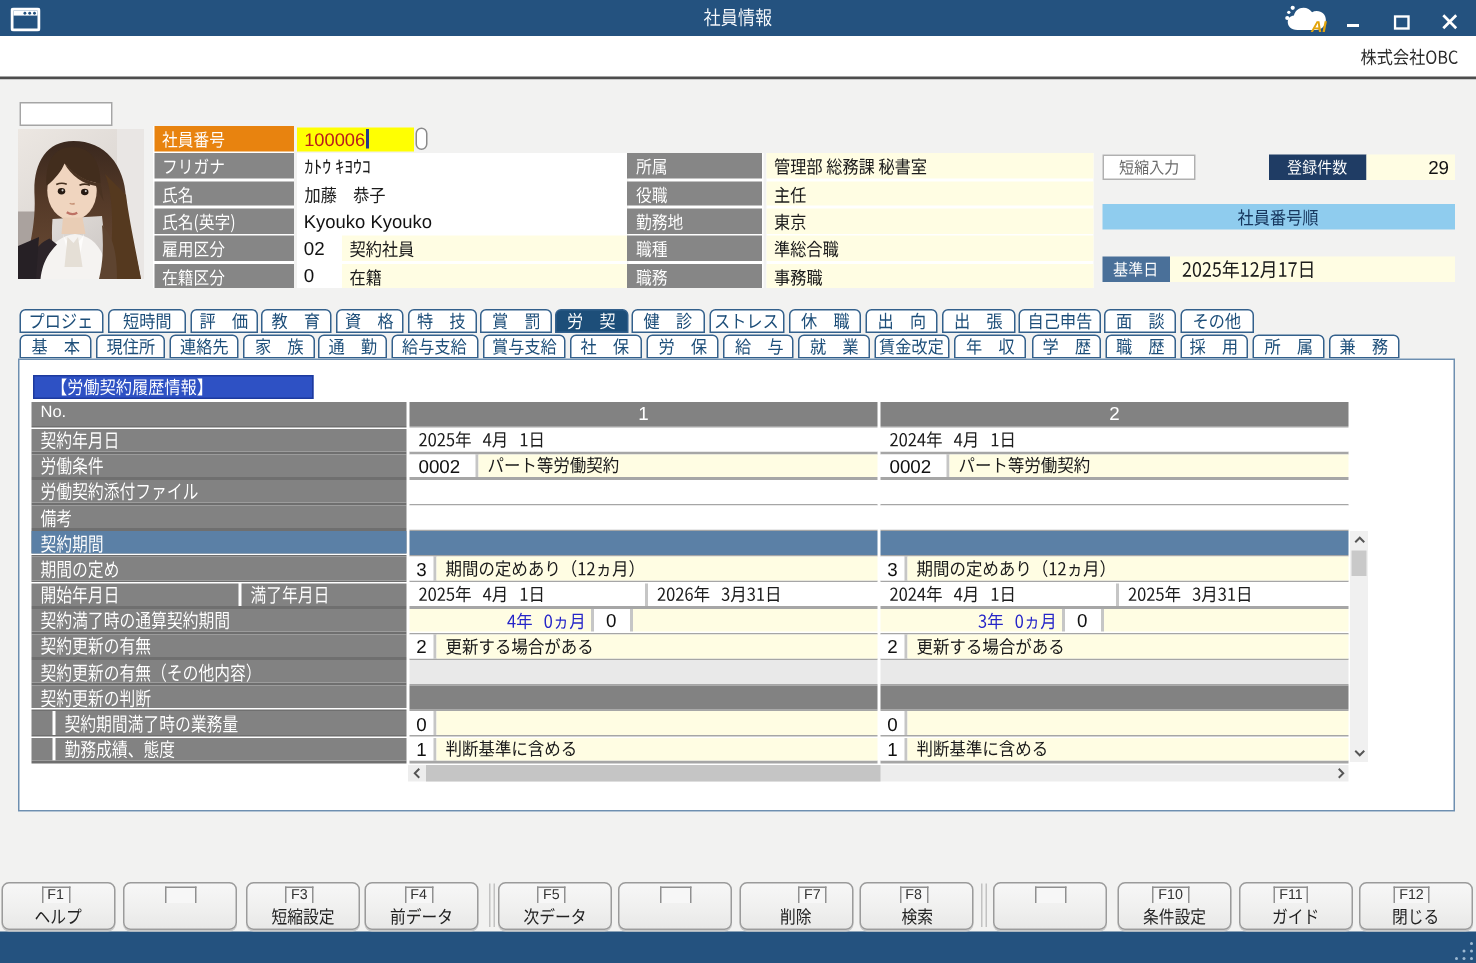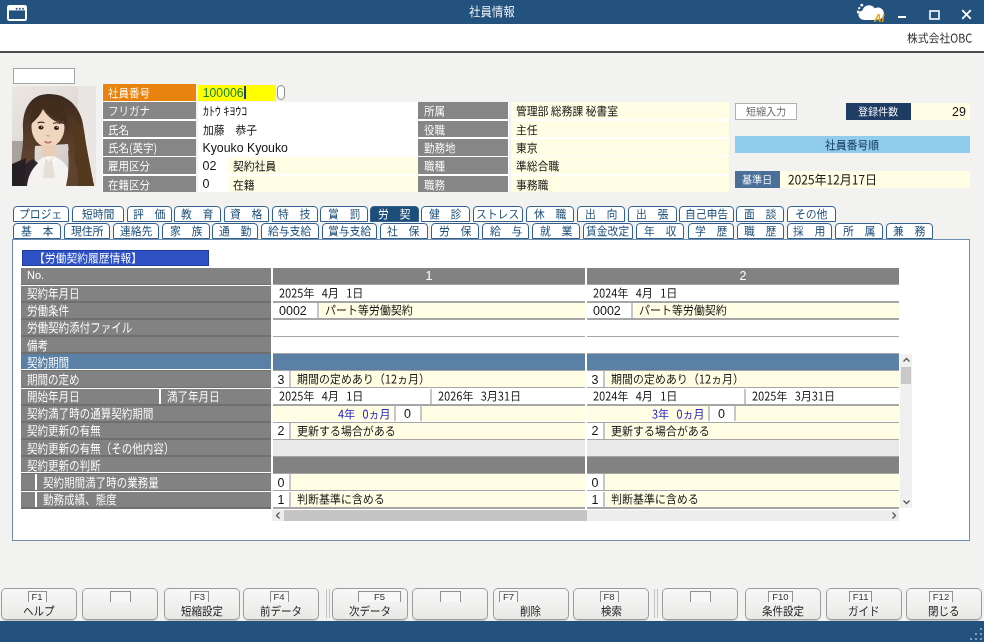--- a/index.html
+++ b/index.html
@@ -308,21 +308,21 @@
 <div style="position:absolute;left:102.5px;top:84.0px;width:93.0px;height:16.8px;background:#e8830f;"></div>
 <div style="position:absolute;left:197.5px;top:84.6px;width:78.0px;height:16.8px;background:#ffff02;"></div>
 <div style="position:absolute;left:276.5px;top:85.2px;width:8.5px;height:14.8px;background:#fff;border:1px solid #8a8a8a;border-radius:4px;box-sizing:border-box"></div>
 <div style="position:absolute;left:244.3px;top:86.3px;width:1.4px;height:12.8px;background:#223a8c;"></div>
 <svg style="position:absolute;left:108.0px;top:87.0px;overflow:visible" width="42.0" height="12" viewBox="0 0 4000 1000" preserveAspectRatio="none" fill="#fff">
     <use href="#g0" x="0"></use>
     <use href="#g1" x="1000"></use>
     <use href="#g10" x="2000"></use>
     <use href="#g11" x="3000"></use>
   </svg>
-<div style="position:absolute;left:202.8px;top:85.8px;font-size:0;"><span style="font:12.2px 'Liberation Sans',sans-serif;color:#15803d">100006</span></div>
+<div style="position:absolute;left:202.8px;top:85.8px;font-size:0;"><span style="font:12.2px 'Liberation Sans',sans-serif;color:#b91c1c">100006</span></div>
 <div style="position:absolute;left:102.5px;top:102.3px;width:93.0px;height:16.8px;background:#868686;"></div>
 <svg style="position:absolute;left:108.0px;top:105.3px;overflow:visible" width="42.0" height="12" viewBox="0 0 4000 1000" preserveAspectRatio="none" fill="#fff">
     <use href="#g12" x="0"></use>
     <use href="#g13" x="1000"></use>
     <use href="#g14" x="2000"></use>
     <use href="#g15" x="3000"></use>
   </svg>
 <div style="position:absolute;left:102.5px;top:120.6px;width:93.0px;height:16.8px;background:#868686;"></div>
 <svg style="position:absolute;left:108.0px;top:123.6px;overflow:visible" width="21.0" height="12" viewBox="0 0 2000 1000" preserveAspectRatio="none" fill="#fff">
     <use href="#g16" x="0"></use>
@@ -1235,31 +1235,31 @@
   </svg>
 <div style="position:absolute;left:243.0px;top:587.8px;width:76.0px;height:31.8px;background:linear-gradient(#f7f7f7,#efefee 60%,#e8e8e7);border:1px solid #9b9b9b;border-radius:5px;box-sizing:border-box;box-shadow:0 1px 0 #c9c9c9"></div>
 <div style="position:absolute;left:269.5px;top:590.8px;font-size:0;"><span style="display:inline-block;border:1px solid #909090;border-bottom:none;background:#f7f7f7;padding:0 3px;font:9.5px 'Liberation Sans',sans-serif;color:#333;height:10px;line-height:10px">F4</span></div>
 <svg style="position:absolute;left:260.0px;top:604.5px;overflow:visible" width="42.0" height="12" viewBox="0 0 4000 1000" preserveAspectRatio="none" fill="#222">
     <use href="#g197" x="0"></use>
     <use href="#g198" x="1000"></use>
     <use href="#g152" x="2000"></use>
     <use href="#g199" x="3000"></use>
   </svg>
 <div style="position:absolute;left:331.5px;top:587.8px;width:76.0px;height:31.8px;background:linear-gradient(#f7f7f7,#efefee 60%,#e8e8e7);border:1px solid #9b9b9b;border-radius:5px;box-sizing:border-box;box-shadow:0 1px 0 #c9c9c9"></div>
-<div style="position:absolute;left:358.0px;top:590.8px;font-size:0;"><span style="display:inline-block;border:1px solid #909090;border-bottom:none;background:#f7f7f7;padding:0 15px;font:9.5px 'Liberation Sans',sans-serif;color:#333;height:10px;line-height:10px">F5</span></div>
+<div style="position:absolute;left:358.0px;top:590.8px;font-size:0;"><span style="display:inline-block;border:1px solid #909090;border-bottom:none;background:#f7f7f7;padding:0 3px;font:9.5px 'Liberation Sans',sans-serif;color:#333;height:10px;line-height:10px">F5</span></div>
 <svg style="position:absolute;left:348.5px;top:604.5px;overflow:visible" width="42.0" height="12" viewBox="0 0 4000 1000" preserveAspectRatio="none" fill="#222">
     <use href="#g200" x="0"></use>
     <use href="#g198" x="1000"></use>
     <use href="#g152" x="2000"></use>
     <use href="#g199" x="3000"></use>
   </svg>
 <div style="position:absolute;left:412.0px;top:587.8px;width:76.0px;height:31.8px;background:linear-gradient(#f7f7f7,#efefee 60%,#e8e8e7);border:1px solid #9b9b9b;border-radius:5px;box-sizing:border-box;box-shadow:0 1px 0 #c9c9c9"></div>
 <div style="position:absolute;left:440.0px;top:590.8px;font-size:0;"><span style="display:inline-block;border:1px solid #909090;border-bottom:none;background:#f7f7f7;width:19px;height:10px"></span></div>
 <div style="position:absolute;left:492.5px;top:587.8px;width:76.0px;height:31.8px;background:linear-gradient(#f7f7f7,#efefee 60%,#e8e8e7);border:1px solid #9b9b9b;border-radius:5px;box-sizing:border-box;box-shadow:0 1px 0 #c9c9c9"></div>
-<div style="position:absolute;left:499px;top:590.8px;font-size:0;"><span style="display:inline-block;border:1px solid #909090;border-bottom:none;background:#f7f7f7;padding:0 3px;font:9.5px 'Liberation Sans',sans-serif;color:#333;height:10px;line-height:10px">F7</span></div>
+<div style="position:absolute;left:532px;top:590.8px;font-size:0;"><span style="display:inline-block;border:1px solid #909090;border-bottom:none;background:#f7f7f7;padding:0 3px;font:9.5px 'Liberation Sans',sans-serif;color:#333;height:10px;line-height:10px">F7</span></div>
 <svg style="position:absolute;left:520.0px;top:604.5px;overflow:visible" width="21.0" height="12" viewBox="0 0 2000 1000" preserveAspectRatio="none" fill="#222">
     <use href="#g201" x="0"></use>
     <use href="#g202" x="1000"></use>
   </svg>
 <div style="position:absolute;left:573.0px;top:587.8px;width:76.0px;height:31.8px;background:linear-gradient(#f7f7f7,#efefee 60%,#e8e8e7);border:1px solid #9b9b9b;border-radius:5px;box-sizing:border-box;box-shadow:0 1px 0 #c9c9c9"></div>
 <div style="position:absolute;left:599.5px;top:590.8px;font-size:0;"><span style="display:inline-block;border:1px solid #909090;border-bottom:none;background:#f7f7f7;padding:0 3px;font:9.5px 'Liberation Sans',sans-serif;color:#333;height:10px;line-height:10px">F8</span></div>
 <svg style="position:absolute;left:600.5px;top:604.5px;overflow:visible" width="21.0" height="12" viewBox="0 0 2000 1000" preserveAspectRatio="none" fill="#222">
     <use href="#g203" x="0"></use>
     <use href="#g204" x="1000"></use>
   </svg>

